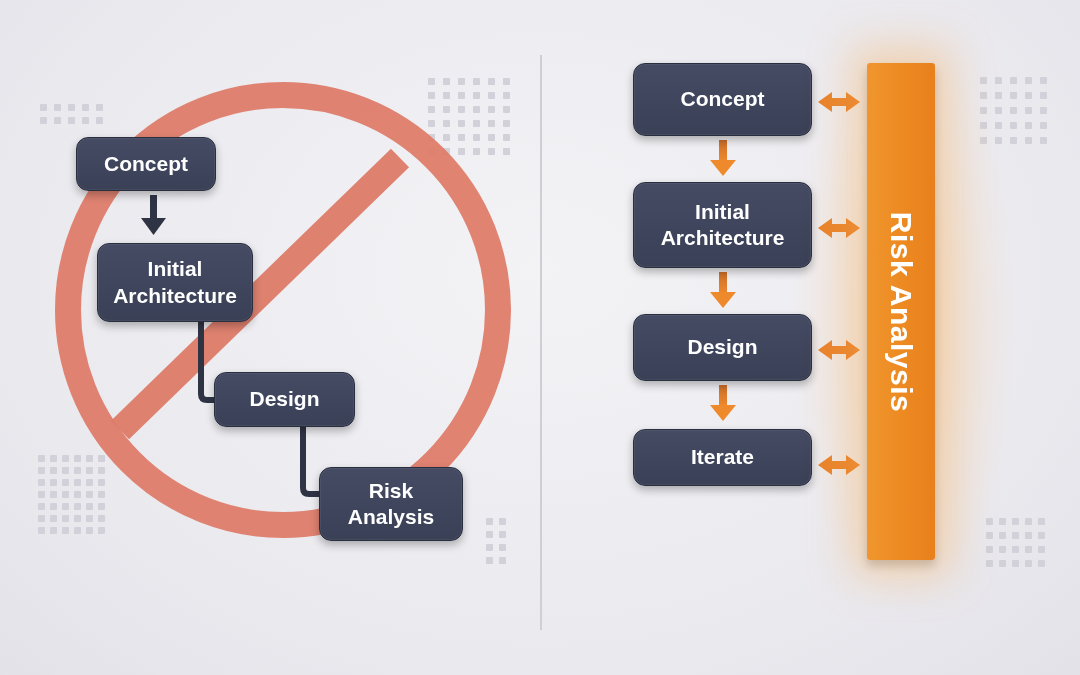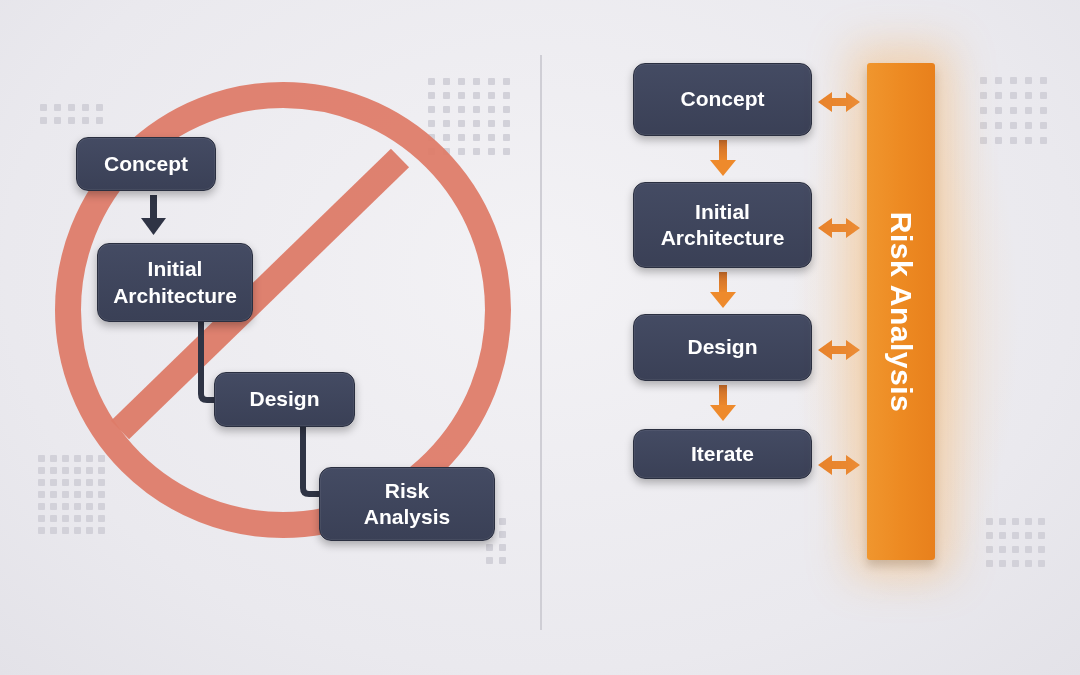--- a/index.html
+++ b/index.html
@@ -231,21 +231,21 @@
 <div class="box l" style="left:76px;top:137px;width:140px;height:54px;">
   <span>Concept</span>
 </div>
 <div class="box l" style="left:97px;top:243px;width:156px;height:79px;">
   <span>Initial
 Architecture</span>
 </div>
 <div class="box l" style="left:214px;top:372px;width:141px;height:55px;">
   <span>Design</span>
 </div>
-<div class="box l" style="left:319px;top:467px;width:176px;height:74px;">
+<div class="box l" style="left:319px;top:467px;width:144px;height:74px;">
   <span>Risk
 Analysis</span>
 </div>
 
 <div class="glow"></div>
 
 <svg class="ban-svg" width="1080" height="675">
   <defs>
     <linearGradient id="og" x1="0" y1="0" x2="0" y2="1">
       <stop offset="0" stop-color="#c96d2a"></stop>
@@ -283,19 +283,19 @@
 <div class="box r" style="left:633px;top:63px;width:179px;height:73px;">
   <span>Concept</span>
 </div>
 <div class="box r" style="left:633px;top:182px;width:179px;height:86px;">
   <span>Initial
 Architecture</span>
 </div>
 <div class="box r" style="left:633px;top:314px;width:179px;height:67px;">
   <span>Design</span>
 </div>
-<div class="box r" style="left:633px;top:429px;width:179px;height:50px;">
+<div class="box r" style="left:633px;top:429px;width:179px;height:57px;">
   <span>Iterate</span>
 </div>
 
 <div class="risk-bar">
   <span class="risk-bar-label">Risk Analysis</span>
 </div>
 
 </body></html>

